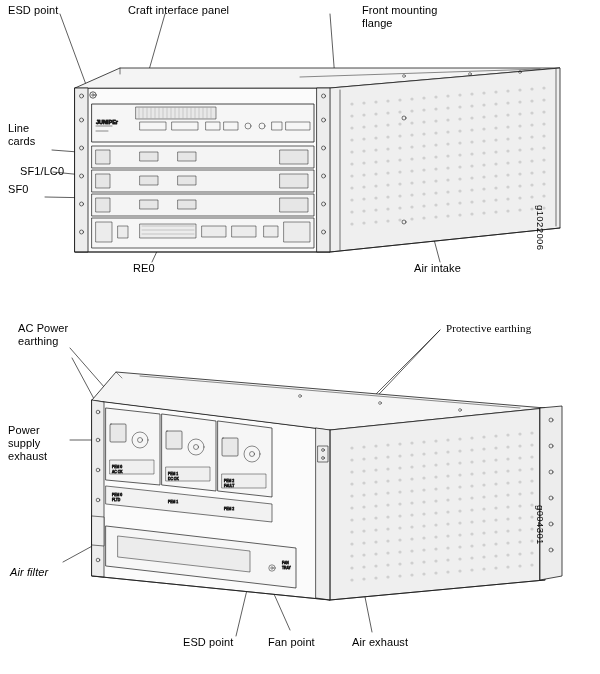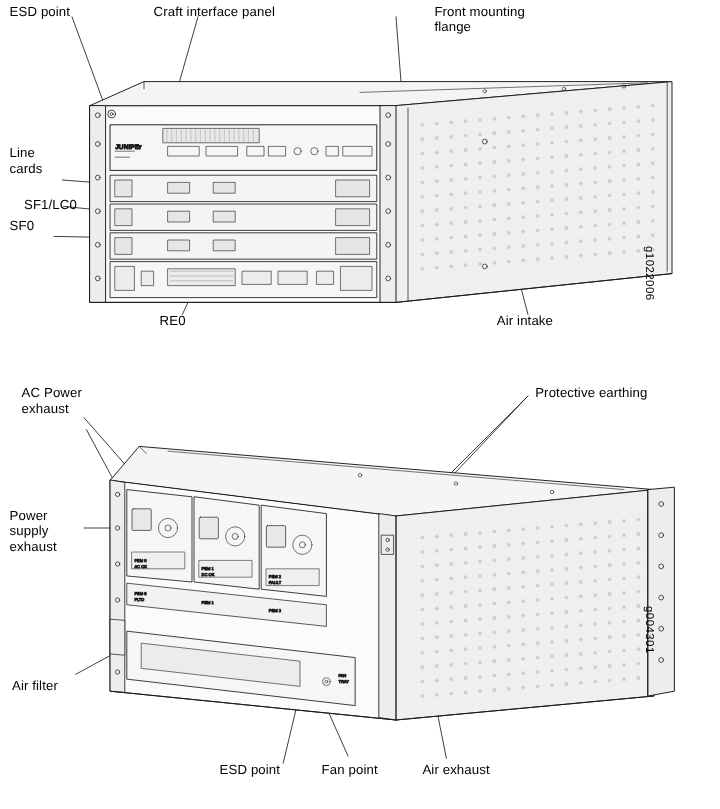--- a/index.html
+++ b/index.html
@@ -774,29 +774,29 @@
         <g stroke-width="0.6" fill="#eeeeee">
           <path d="M92,216 L104,217 L104,246 L92,245 Z"></path>
         </g>
 
         <path d="M92,276 L330,300 L545,280" stroke-width="0.8"></path>
         <path d="M330,300 L330,130" stroke-width="0.7"></path>
       </g>
     </svg>
 
     <div class="lbl" style="left:18px; top:22px;">AC Power
-exhaust</div>
-
-    <div class="lbl" style="left:446px; top:22px;">Protective earthing</div>
+earthing</div>
+
+    <div class="lbl" style="left:446px; top:22px;font-family:Liberation Serif, serif;">Protective earthing</div>
 
     <div class="lbl" style="left:8px; top:124px;">Power
 supply
 exhaust</div>
 
-    <div class="lbl" style="left:10px; top:266px;">Air filter</div>
+    <div class="lbl" style="left:10px; top:266px;font-style:italic;">Air filter</div>
 
     <div class="lbl" style="left:183px; top:336px;">ESD point</div>
 
     <div class="lbl" style="left:268px; top:336px;">Fan point</div>
 
     <div class="lbl" style="left:352px; top:336px;">Air exhaust</div>
 
     <div class="code" style="left:546px; top:205px;">g004301</div>
   </div>
 

